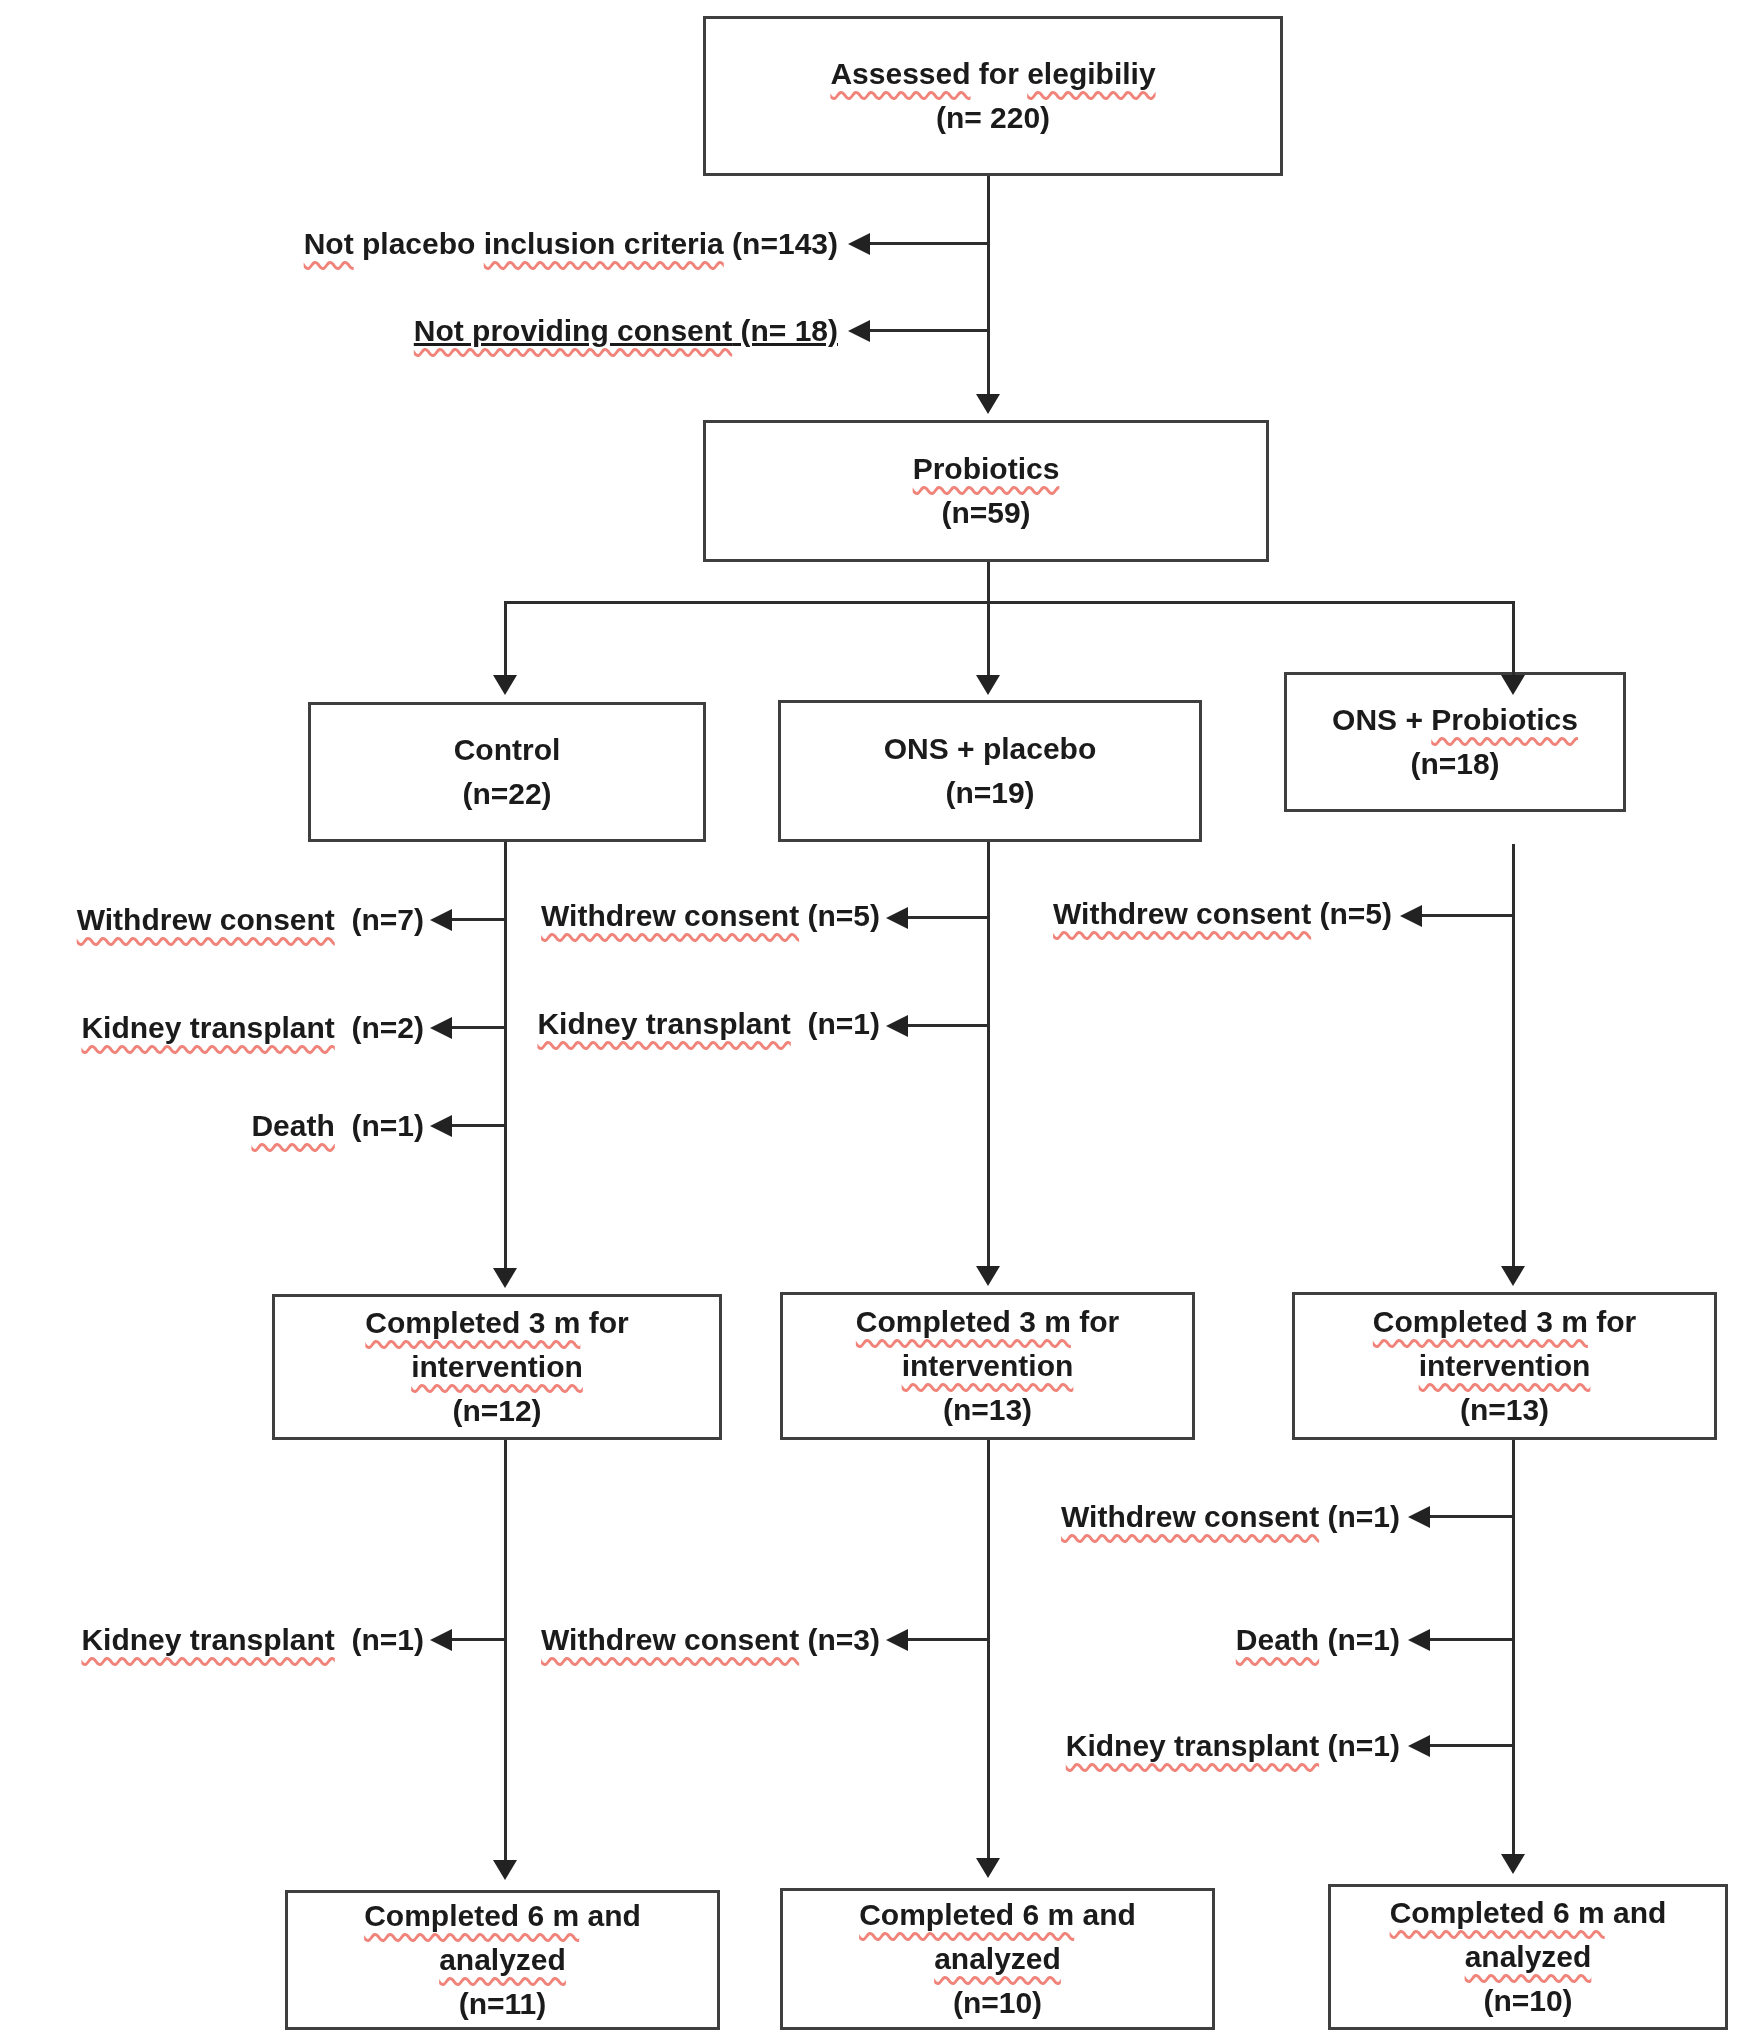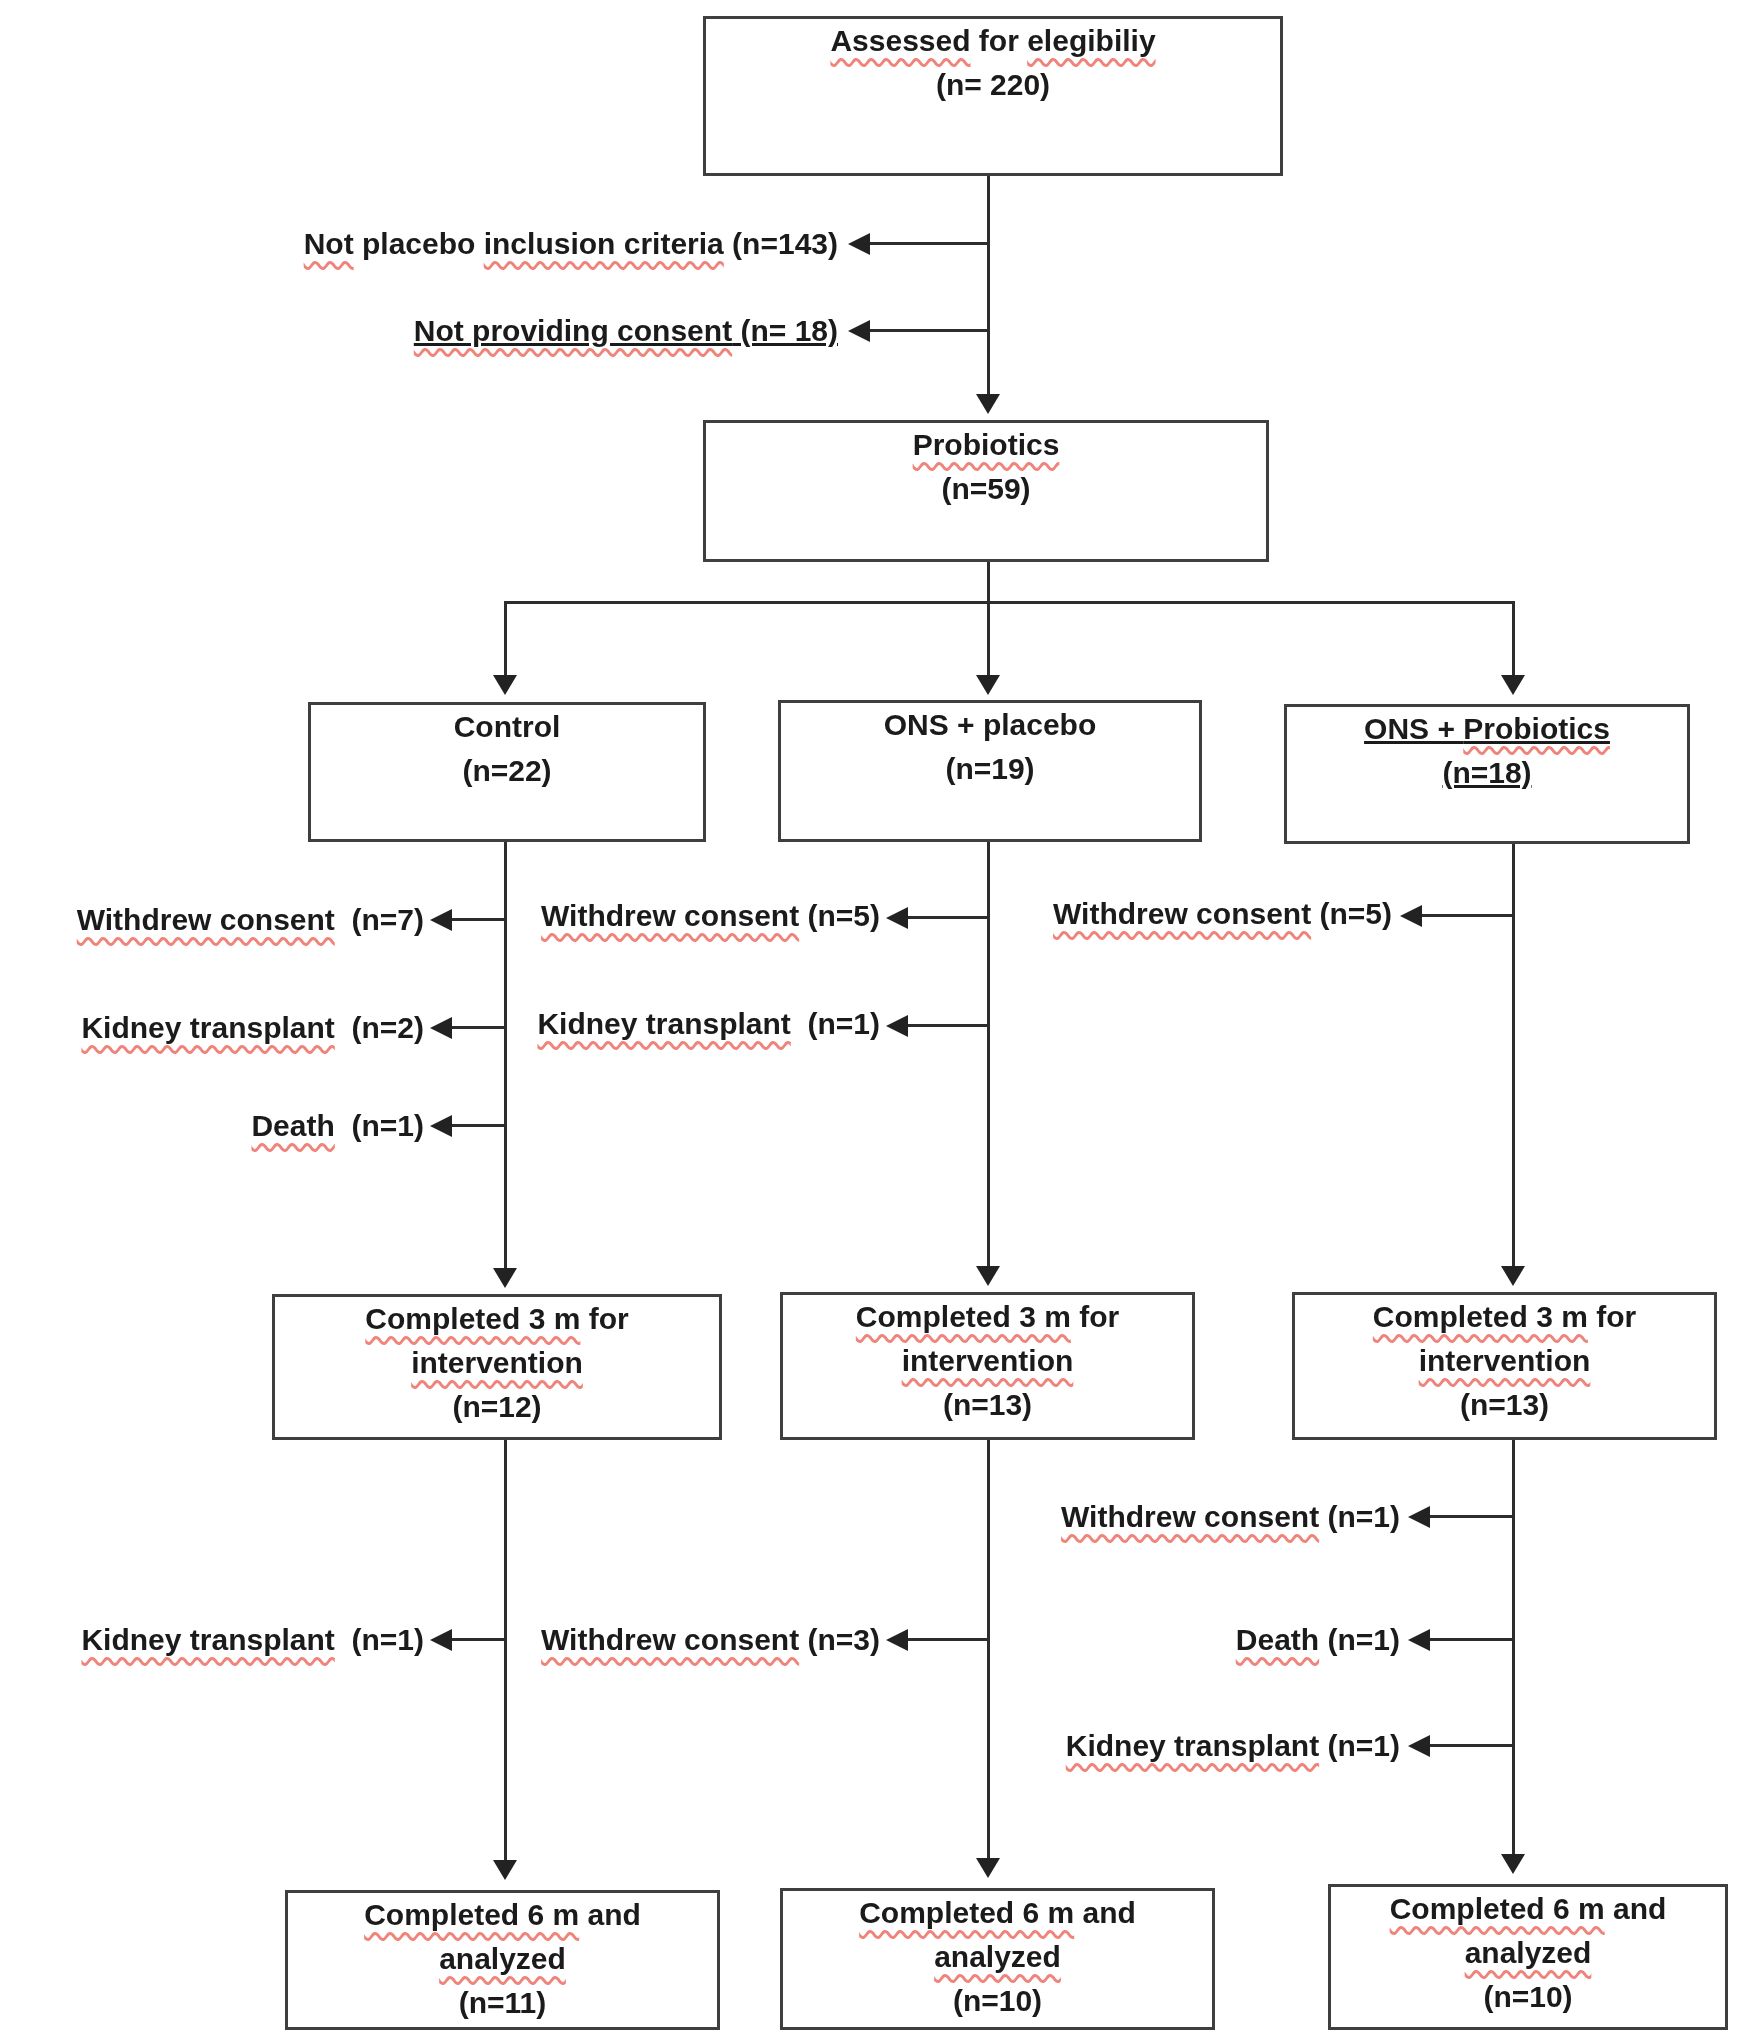--- a/index.html
+++ b/index.html
@@ -13,21 +13,21 @@
     color: #1b1b1b;
     overflow: hidden;
   }
   .box {
     position: absolute;
     border: 3px solid #3f3f3f;
     background: #ffffff;
     display: flex;
     flex-direction: column;
     align-items: center;
-    justify-content: flex-start;
+    justify-content: center;
     text-align: center;
     font-size: 30px;
     line-height: 44px;
     white-space: pre;
     box-sizing: border-box;
   }
   .lbl {
     position: absolute;
     font-size: 30px;
     line-height: 44px;
@@ -74,21 +74,21 @@
   <div class="box" style="left:308px; top:702px; width:398px; height:140px;">
     <div>Control</div>
     <div>(n=22)</div>
   </div>
 
   <div class="box" style="left:778px; top:700px; width:424px; height:142px;">
     <div>ONS + placebo</div>
     <div>(n=19)</div>
   </div>
 
-  <div class="box" style="left:1284px; top:704px; width:406px; height:140px;text-decoration:underline;">
+  <div class="box" style="left:1284px; top:672px; width:342px; height:140px;">
     <div><span>ONS + </span><span class="sq">Probiotics</span></div>
     <div>(n=18)</div>
   </div>
 
   <div class="box" style="left:272px; top:1294px; width:450px; height:146px;">
     <div><span class="sq">Completed 3 m</span><span> for</span></div>
     <div><span class="sq">intervention</span></div>
     <div>(n=12)</div>
   </div>
 

